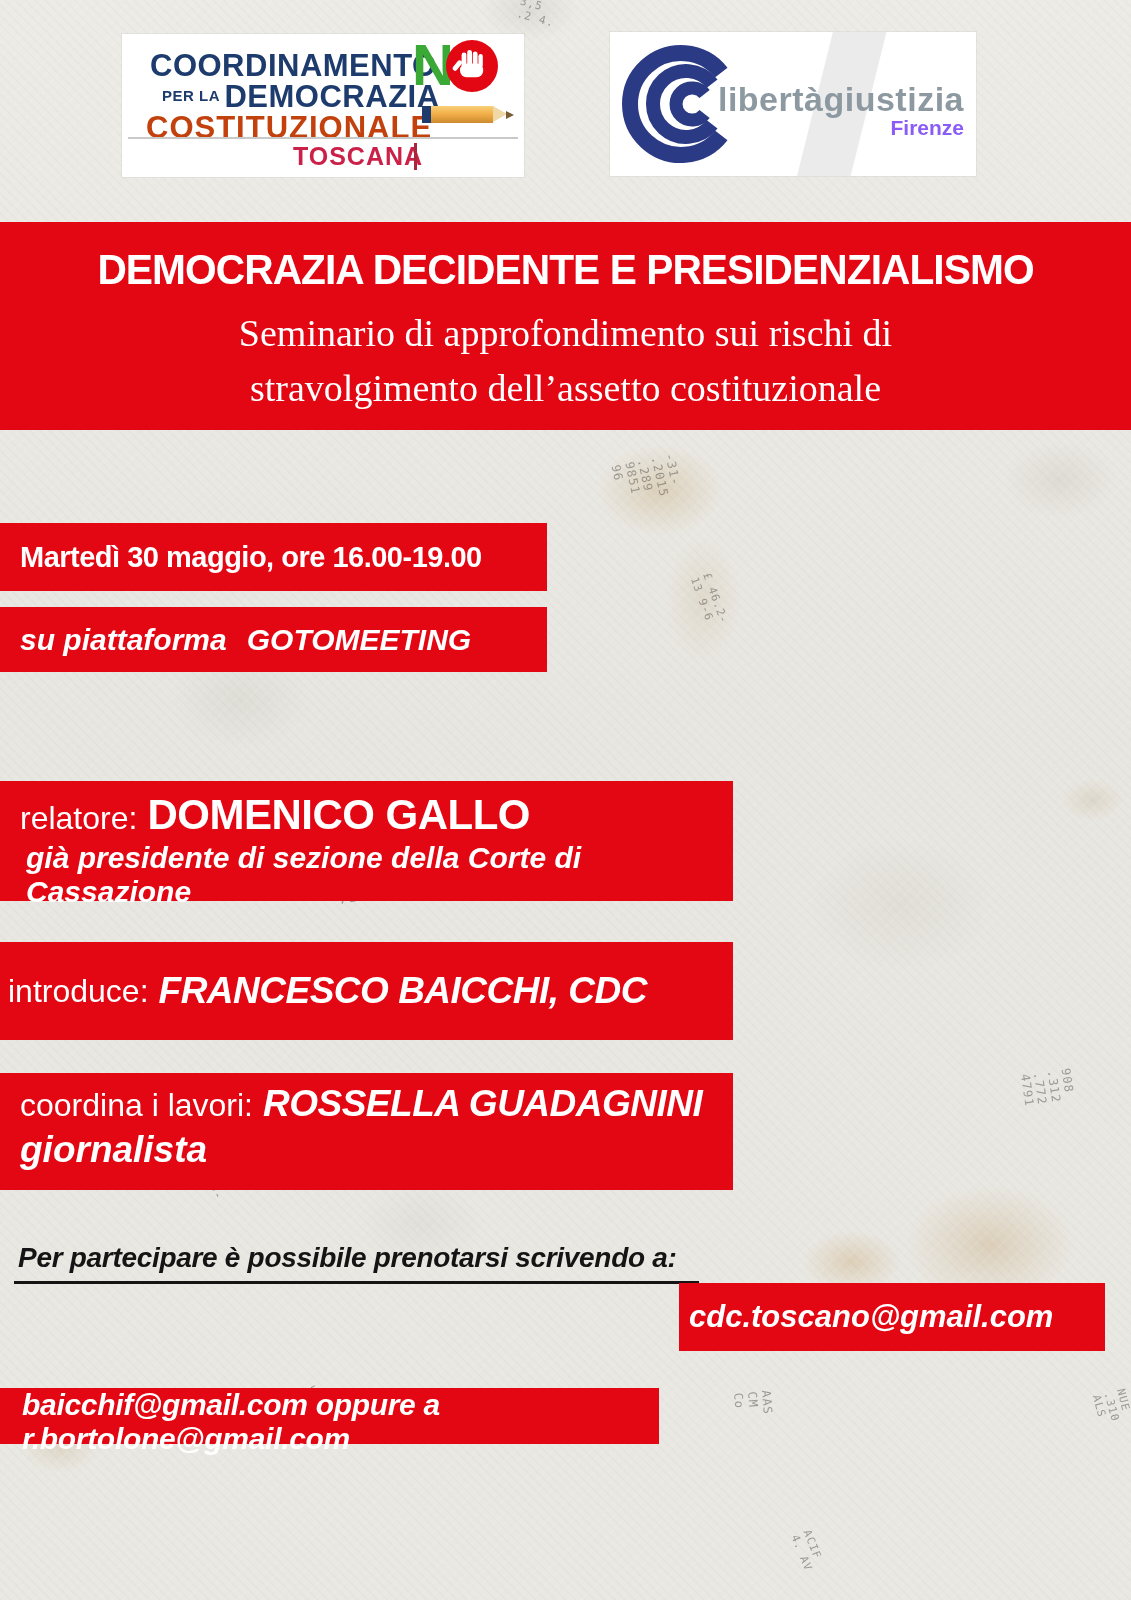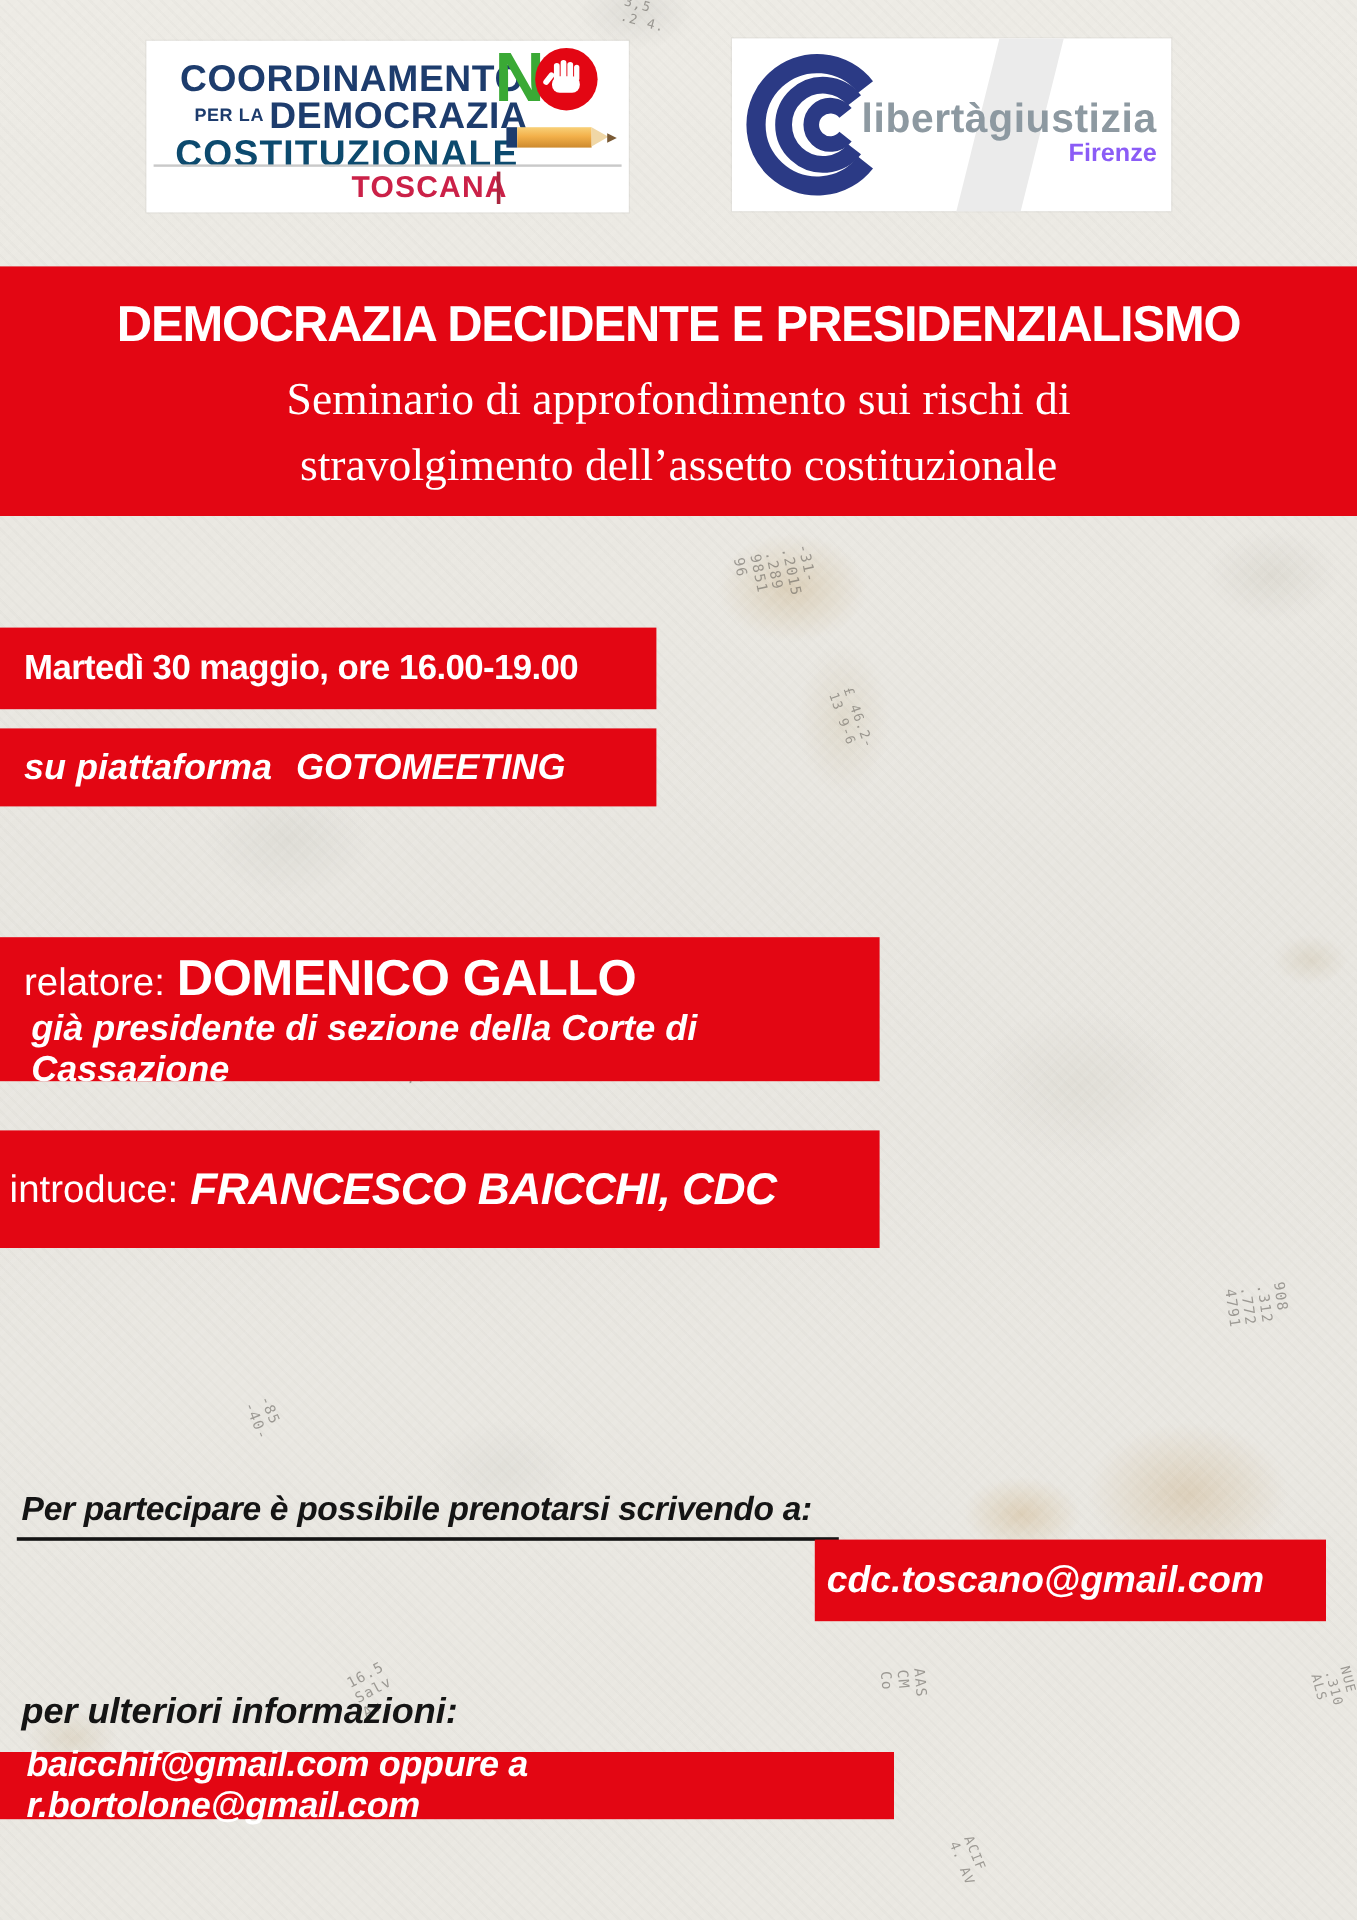--- a/index.html
+++ b/index.html
@@ -35,21 +35,21 @@
   }
   
   .logo-cdc{ position:absolute; left:122px; top:34px; width:402px; height:143px;
     background:#fff; box-shadow:0 0 0 1px rgba(0,0,0,.04); }
   .cdc-l1{ position:absolute; left:28px; top:14px; font-weight:bold; font-size:31px;
     color:#1d3c6d; letter-spacing:.5px; }
   .cdc-l2{ position:absolute; left:40px; top:45px; color:#1d3c6d; font-weight:bold; }
   .cdc-perla{ font-size:15px; letter-spacing:.5px; vertical-align:6px; }
   .cdc-demo{ font-size:31px; letter-spacing:.5px; }
   .cdc-l3{ position:absolute; left:24px; top:76px; font-weight:bold; font-size:31px;
-    color:#0c4a6e; letter-spacing:1px; }
+    color:#c2410c; letter-spacing:1px; }
   .cdc-no-n{ position:absolute; left:290px; top:2px; font-size:58px; font-weight:bold;
     color:#3aa935; line-height:1; }
   .cdc-no-o{ position:absolute; left:324px; top:6px; width:52px; height:52px;
     border-radius:50%; background:#e30613; display:flex; align-items:center; justify-content:center; }
   .cdc-no-o svg{ width:40px; height:40px; }
   .pencil{ position:absolute; left:300px; top:72px; width:92px; height:17px; }
   .pencil .eraser{ position:absolute; left:0; top:0; width:9px; height:17px; background:#1d3c6d; }
   .pencil .pbody{ position:absolute; left:9px; top:0; width:62px; height:17px;
     background:linear-gradient(180deg,#f8d078 0%,#f3b04a 45%,#cd8a2e 100%); }
   .pencil .wood{ position:absolute; left:71px; top:0; width:0; height:0;
@@ -100,21 +100,21 @@
 
   
   .booking-label{ position:absolute; left:14px; top:1242px; color:#141414;
     font-weight:bold; font-style:italic; font-size:28px; letter-spacing:-.3px;
     border-bottom:3px solid #141414; padding:0 22px 7px 4px; }
   .bar-booking-email{ left:679px; top:1283px; width:426px; height:68px;
     display:flex; align-items:center; padding-left:10px;
     font-weight:bold; font-style:italic; font-size:31px; }
   .info-label{ position:absolute; left:18px; top:1410px; color:#141414;
     font-weight:bold; font-style:italic; font-size:30px; }
-  .bar-info-email{ top:1460px; width:745px; height:56px; display:flex; align-items:center;
+  .bar-info-email{ top:1388px; width:659px; height:56px; display:flex; 
     padding-left:22px; font-weight:bold; font-style:italic; font-size:30px; letter-spacing:-.3px; }
 </style>
 </head>
 <body>
 
 <div class="poster">
 
   <div class="scrap" style="left:625px; top:445px; transform:rotate(78deg);">-31-
 .2015
 .289
@@ -213,20 +213,27 @@
       <span class="name-big">DOMENICO GALLO</span>
     </div>
     <div class="role-line">già presidente di sezione della Corte di Cassazione</div>
   </div>
 
   <div class="bar bar-introduce">
     <span class="prefix">introduce:</span>
     <span class="name-ital">FRANCESCO BAICCHI, CDC</span>
   </div>
 
+  <div class="bar bar-coordina">
+    <div class="line-flex">
+      <span class="prefix">coordina i lavori:</span>
+      <span class="name-ital">ROSSELLA GUADAGNINI</span>
+    </div>
+    <div class="coordina-role">giornalista</div>
+  </div>
 
   <span class="booking-label">Per partecipare è possibile prenotarsi scrivendo a:</span>
   <div class="bar bar-booking-email">
     <span>cdc.toscano@gmail.com</span>
   </div>
 
   <div class="info-label">per ulteriori informazioni:</div>
   <div class="bar bar-info-email">
     <span>baicchif@gmail.com oppure a r.bortolone@gmail.com</span>
   </div>

